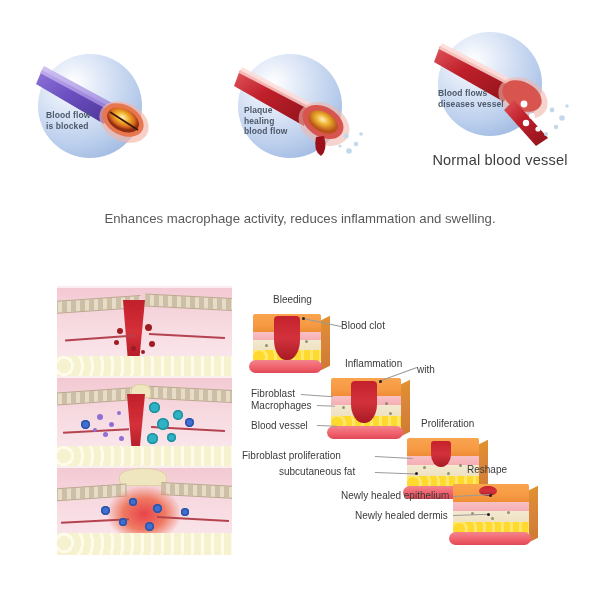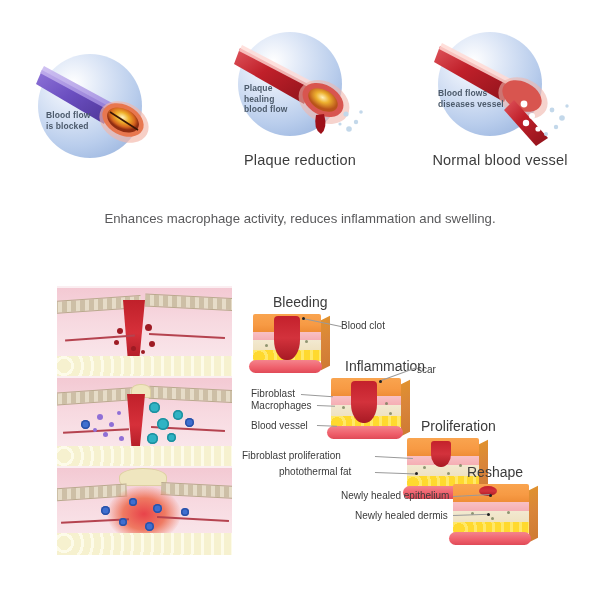--- a/index.html
+++ b/index.html
@@ -74,21 +74,21 @@
   .blk .derm2{position:absolute;left:0;top:34%;width:100%;height:16%;
        background:linear-gradient(180deg,#f8c0c4,#f5aeb4);}
   .blk .mid{position:absolute;left:0;top:50%;width:100%;height:20%;
        background:linear-gradient(180deg,#f2e9d0,#efe2c2);}
   .blk .fat{position:absolute;left:0;top:70%;width:100%;height:20%;
        background:repeating-radial-gradient(circle at 6px 7px,#ffd92e 0 6px,#ffe869 6px 9px);}
   .blk .vessel{position:absolute;left:-4px;bottom:-7px;width:108%;height:13px;border-radius:7px;
        background:linear-gradient(180deg,#f4848c,#ef5f6b 60%,#e04a57);}
   .blk .cut{position:absolute;background:linear-gradient(180deg,#c4212c,#d3323c 50%,#a81a24);}
   .blk .spec{position:absolute;border-radius:50%;background:#6f7a53;opacity:.75;}
-  .heal-title{position:absolute;font-size:14px;color:#3b3b3b;white-space:nowrap;}
+  .heal-title{position:absolute;font-size:10px;color:#3b3b3b;white-space:nowrap;}
   .heal-lab{position:absolute;font-size:10px;color:#3b3b3b;white-space:nowrap;}
   .leader{position:absolute;height:1px;background:#9a9a9a;transform-origin:0 0;}
   .dot{position:absolute;width:3px;height:3px;border-radius:50%;background:#222;}
 </style>
 </head>
 <body>
 
 <div id="vessel-row">
 
   <div class="vessel-card">
@@ -153,21 +153,20 @@
         <circle cx="129" cy="103" r="2.8" fill="#c3d8ea"></circle>
         <circle cx="141" cy="86" r="1.8" fill="#c3d8ea"></circle>
         <circle cx="120" cy="98" r="1.6" fill="#c3d8ea"></circle>
       </svg>
       <div class="vessel-cap" style="left:24px;top:57px;">
         <span>Plaque</span><br>
         <span>healing</span><br>
         <span>blood flow</span>
       </div>
     </div>
-    <div class="vessel-label">Plaque reduction</div>
   </div>
 
   <div class="vessel-card">
     <div class="vessel-art">
       <div class="vessel-orb"></div>
       <svg width="160" height="120" style="position:absolute;left:0;top:0;">
         <defs>
           <linearGradient id="rg2" x1="0" y1="0" x2="1" y2="1">
             <stop offset="0%" stop-color="#e0565d"></stop>
               <stop offset="40%" stop-color="#c0202a"></stop>
@@ -286,21 +285,21 @@
     <div class="side"></div>
     <div class="derm2"></div>
     <div class="mid"></div>
     <div class="fat"></div>
     <div class="vessel"></div>
     <div class="cut" style="left:20px;top:3px;width:26px;height:42px;border-radius:4px 4px 46% 46%;"></div>
     <div class="spec" style="left:54px;top:24px;width:3px;height:3px;"></div>
     <div class="spec" style="left:11px;top:28px;width:3px;height:3px;"></div>
     <div class="spec" style="left:58px;top:34px;width:3px;height:3px;"></div>
   </div>
-  <div class="heal-lab" style="left:172px;top:78px;">scar</div>
+  <div class="heal-lab" style="left:172px;top:78px;">with</div>
   <div class="leader" style="left:136px;top:94px;width:38px;transform:rotate(-20deg);"></div>
   <div class="dot" style="left:134px;top:94px;"></div>
 
   <div class="heal-lab" style="left:6px;top:102px;">Fibroblast</div>
   <div class="leader" style="left:56px;top:108px;width:32px;transform:rotate(4deg);"></div>
   <div class="heal-lab" style="left:6px;top:114px;">Macrophages</div>
   <div class="leader" style="left:72px;top:119px;width:18px;transform:rotate(2deg);"></div>
   <div class="heal-lab" style="left:6px;top:134px;">Blood vessel</div>
   <div class="leader" style="left:72px;top:139px;width:20px;transform:rotate(2deg);"></div>
 
@@ -312,21 +311,21 @@
     <div class="mid"></div>
     <div class="fat"></div>
     <div class="vessel"></div>
     <div class="cut" style="left:24px;top:3px;width:20px;height:26px;border-radius:3px 3px 48% 48%;"></div>
     <div class="spec" style="left:16px;top:28px;width:3px;height:3px;"></div>
     <div class="spec" style="left:52px;top:26px;width:3px;height:3px;"></div>
     <div class="spec" style="left:40px;top:34px;width:3px;height:3px;"></div>
   </div>
   <div class="heal-lab" style="left:-3px;top:164px;">Fibroblast proliferation</div>
   <div class="leader" style="left:130px;top:170px;width:38px;transform:rotate(3deg);"></div>
-  <div class="heal-lab" style="left:34px;top:180px;">photothermal fat</div>
+  <div class="heal-lab" style="left:34px;top:180px;">subcutaneous fat</div>
   <div class="leader" style="left:130px;top:186px;width:42px;transform:rotate(2deg);"></div>
   <div class="dot" style="left:170px;top:186px;"></div>
 
   <div class="heal-title" style="left:222px;top:178px;">Reshape</div>
   <div class="blk" style="left:208px;top:198px;width:76px;height:54px;">
     <div class="top"></div>
     <div class="side"></div>
     <div class="derm2"></div>
     <div class="mid"></div>
     <div class="fat"></div>

